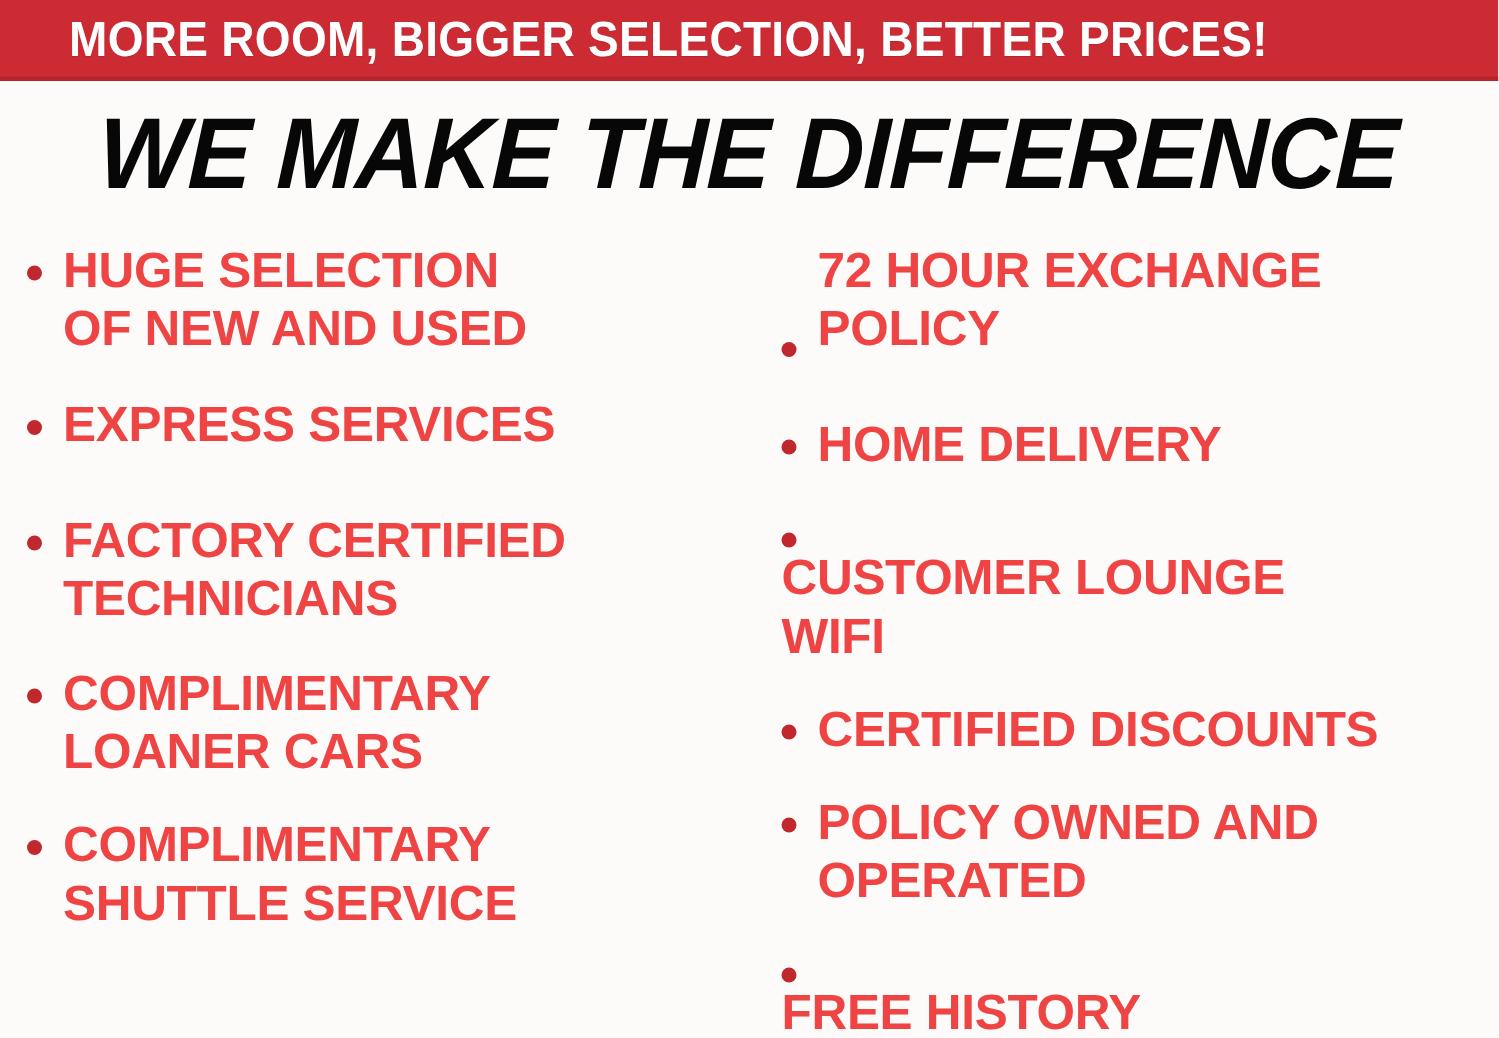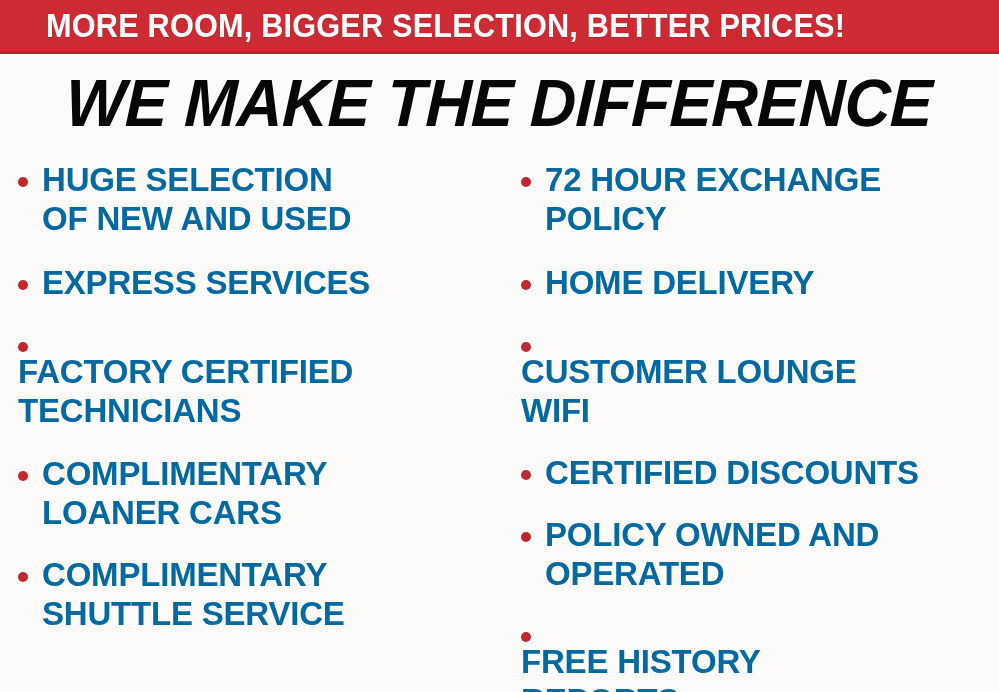--- a/index.html
+++ b/index.html
@@ -74,21 +74,21 @@
     position: absolute;
     top: 160px;
   }
 
   #col-left  { left: 18px;  width: 480px; }
   #col-right { left: 521px; width: 478px; }
 
   .bullet-item {
     display: flex;
     align-items: flex-start;
-    color: #0369a1;
+    color: #ef4444;
     font-family: "Liberation Sans", "DejaVu Sans", sans-serif;
     font-weight: 700;
     font-size: 33px;
     line-height: 39px;
     letter-spacing: -0.2px;
     white-space: pre-line;
   }
 
   .bullet-dot {
     flex: 0 0 auto;
@@ -101,26 +101,26 @@
   }
 
   .bullet-label {
     flex: 1 1 auto;
     display: block;
   }
 
   
   #col-left  .bullet-item:nth-child(1) { margin-top: 0px;  }
   #col-left  .bullet-item:nth-child(2) { margin-top: 25px; }
-  #col-left  .bullet-item:nth-child(3) { margin-top: 23px; flex-direction: column; }
+  #col-left  .bullet-item:nth-child(3) { margin-top: 38px; }
   #col-left  .bullet-item:nth-child(4) { margin-top: 24px; }
   #col-left  .bullet-item:nth-child(5) { margin-top: 23px; }
 
-  #col-right .bullet-item:nth-child(1) { margin-top: 0px;  }
-  #col-right .bullet-item:nth-child(2) { margin-top: 25px; }
+  #col-right .bullet-item:nth-child(1) { margin-top: 0px; align-items: flex-end;  }
+  #col-right .bullet-item:nth-child(2) { margin-top: 38px; }
   #col-right .bullet-item:nth-child(3) { margin-top: 23px; flex-direction: column; }
   #col-right .bullet-item:nth-child(4) { margin-top: 23px; }
   #col-right .bullet-item:nth-child(5) { margin-top: 23px; }
   #col-right .bullet-item:nth-child(6) { margin-top: 22px; flex-direction: column; }
 </style>
 </head>
 <body>
 
 <div id="poster">
 

